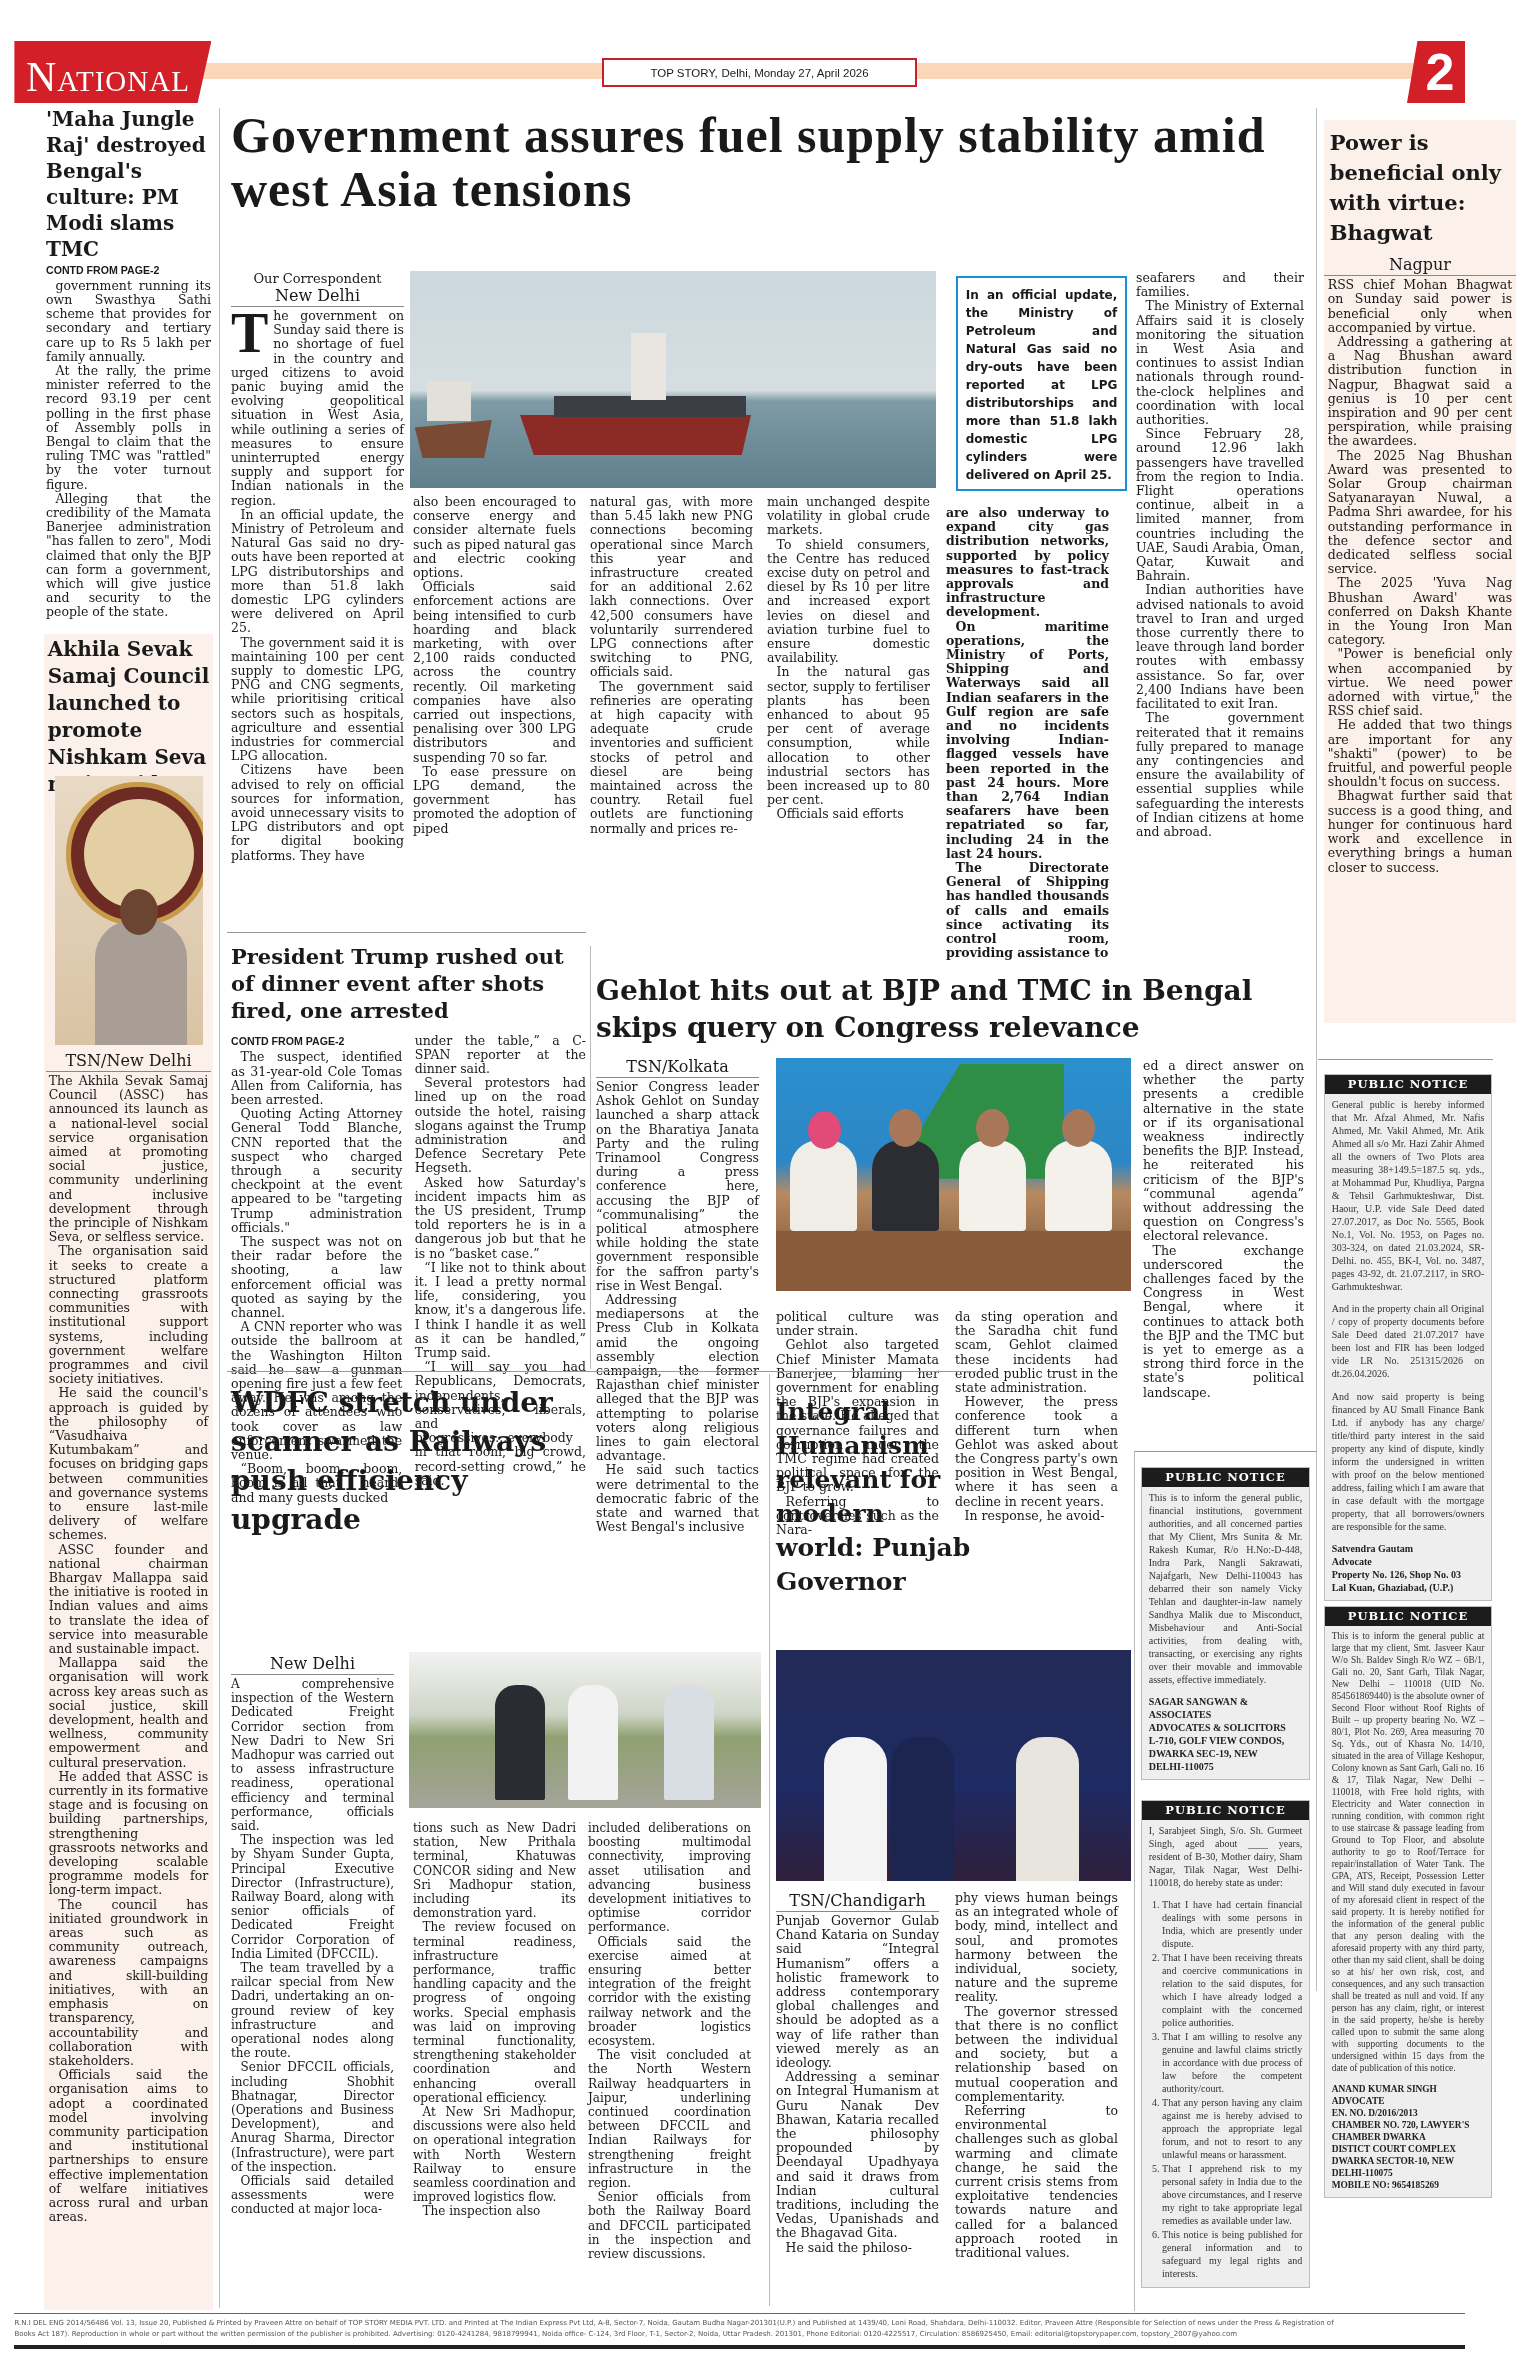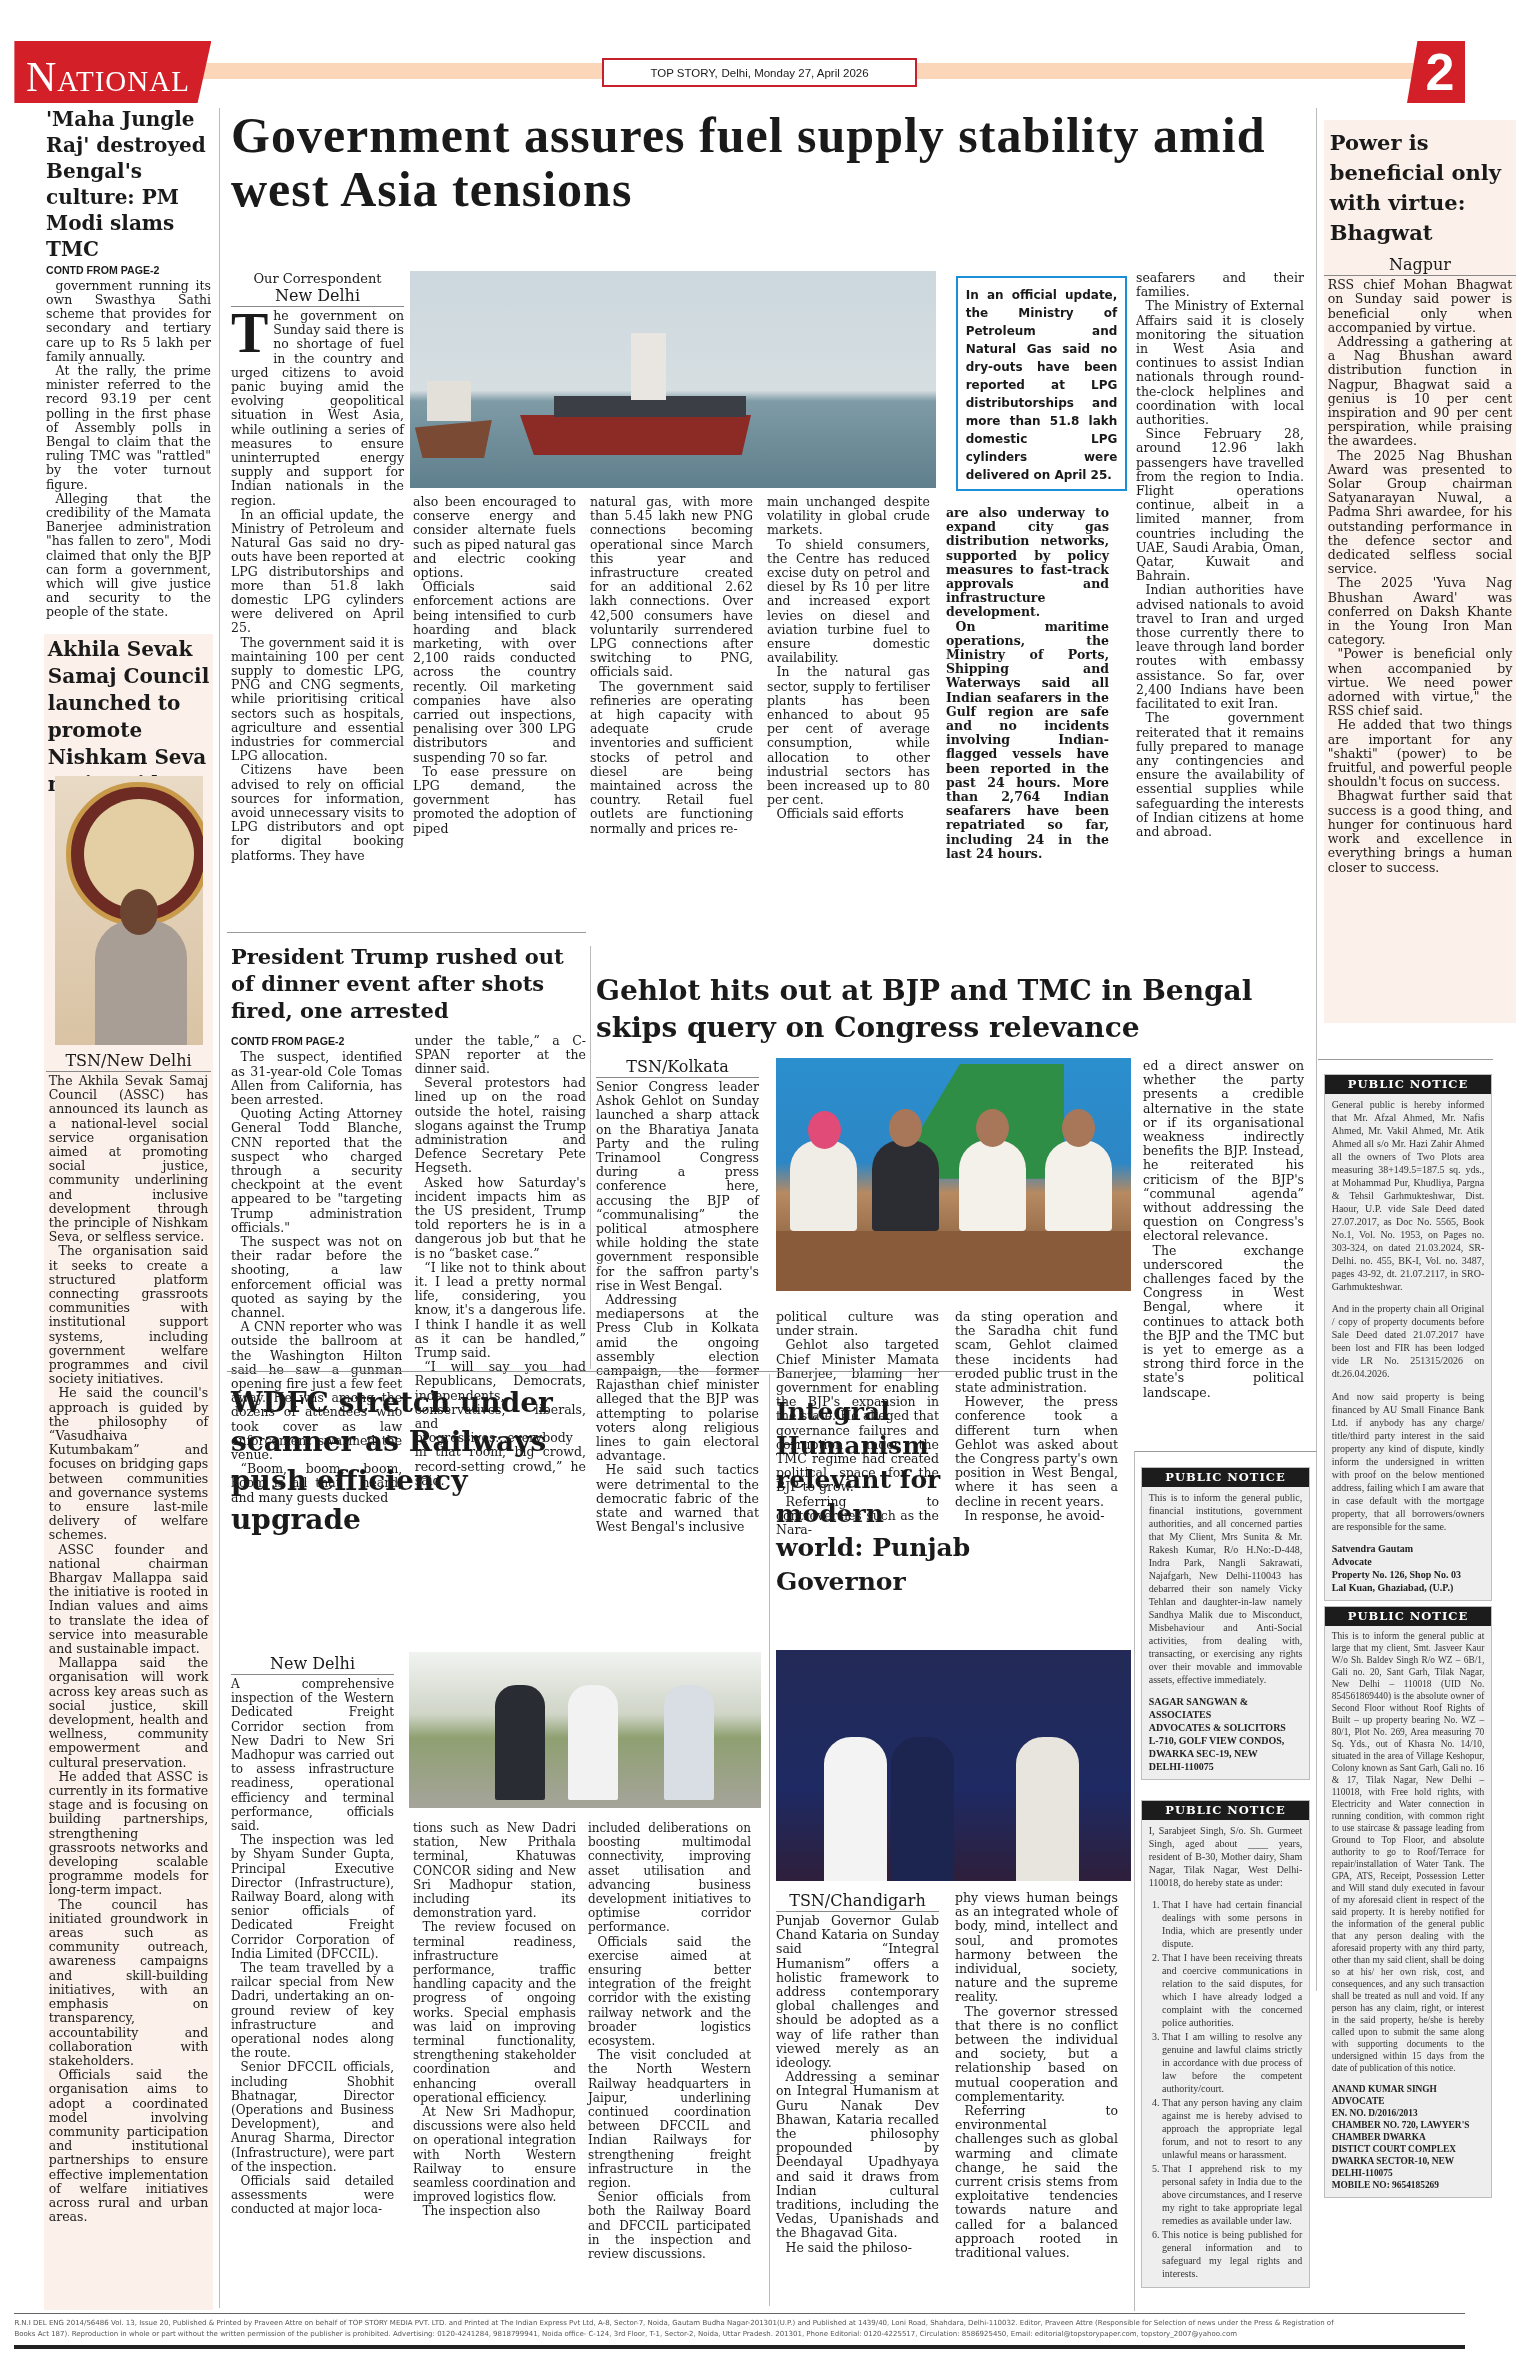--- a/index.html
+++ b/index.html
@@ -164,20 +164,21 @@
     <p style="text-indent: 0px;">main unchanged despite volatility in global crude markets.</p>
     <p>To shield consumers, the Centre has reduced excise duty on petrol and diesel by Rs 10 per litre and increased export levies on diesel and aviation turbine fuel to ensure domestic availability.</p>
     <p>In the natural gas sector, supply to fertiliser plants has been enhanced to about 95 per cent of average consumption, while allocation to other industrial sectors has been increased up to 80 per cent.</p>
     <p>Officials said efforts</p>
   </div>
 
 <div class="abs pullquote" style="left:956px; top:276px; width:171px;">In an official update, the Ministry of Petroleum and Natural Gas said no dry-outs have been reported at LPG distributorships and more than 51.8 lakh domestic LPG cylinders were delivered on April 25.</div>
 <div class="abs txt" style="left:946px; top:506px; width:163px;font-weight:bold;" id="lead-c5">
     <p style="text-indent: 0px;">are also underway to expand city gas distribution networks, supported by policy measures to fast-track approvals and infrastructure development.</p>
     <p>On maritime operations, the Ministry of Ports, Shipping and Waterways said all Indian seafarers in the Gulf region are safe and no incidents involving Indian-flagged vessels have been reported in the past 24 hours. More than 2,764 Indian seafarers have been repatriated so far, including 24 in the last 24 hours.</p>
+    <p>The Directorate General of Shipping has handled thousands of calls and emails since activating its control room, providing assistance to</p>
   </div>
 <div class="abs txt" style="left:1136px; top:271px; width:168px;" id="lead-c6">
     <p style="text-indent: 0px;">seafarers and their families.</p>
     <p>The Ministry of External Affairs said it is closely monitoring the situation in West Asia and continues to assist Indian nationals through round-the-clock helplines and coordination with local authorities.</p>
     <p>Since February 28, around 12.96 lakh passengers have travelled from the region to India. Flight operations continue, albeit in a limited manner, from countries including the UAE, Saudi Arabia, Oman, Qatar, Kuwait and Bahrain.</p>
     <p>Indian authorities have advised nationals to avoid travel to Iran and urged those currently there to leave through land border routes with embassy assistance. So far, over 2,400 Indians have been facilitated to exit Iran.</p>
     <p>The government reiterated that it remains fully prepared to manage any contingencies and ensure the availability of essential supplies while safeguarding the interests of Indian citizens at home and abroad.</p>
   </div>
 
 <div class="abs pink" style="left:1324px; top:120px; width:192px; height:903px;">

